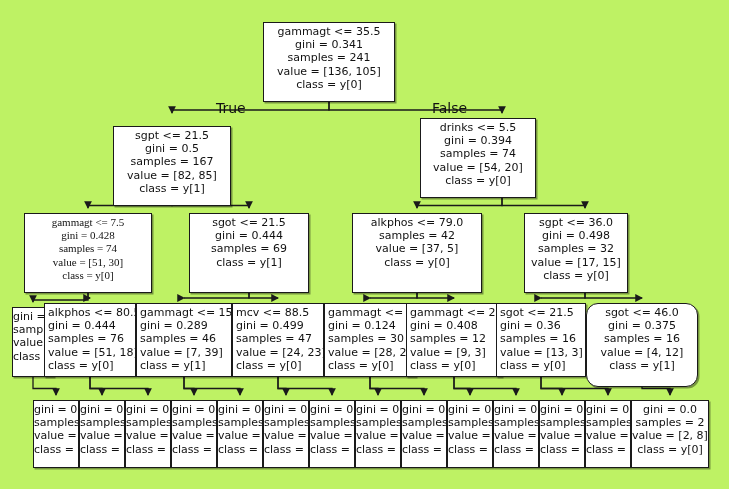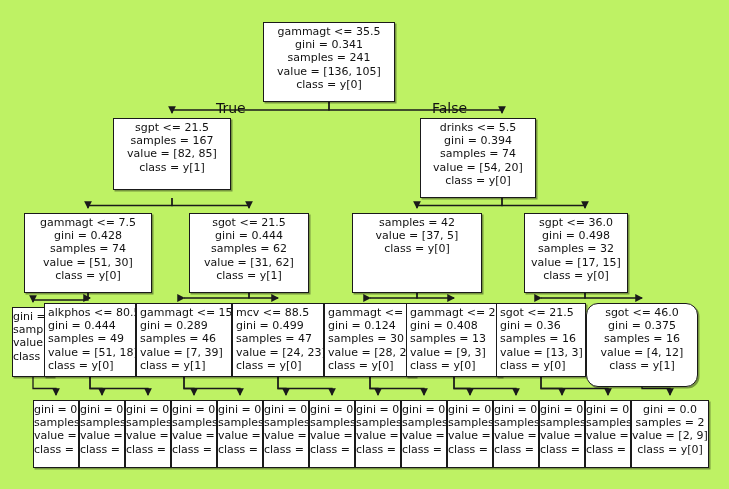--- a/index.html
+++ b/index.html
@@ -104,69 +104,70 @@
       </g>
   </svg>
   <div id="node-layer">
       <div class="node" style="left: 263px; top: 22px; width: 132px; height: 80px; z-index: 10;">
         <span class="line">gammagt &lt;= 35.5</span>
         <span class="line">gini = 0.341</span>
         <span class="line">samples = 241</span>
         <span class="line">value = [136, 105]</span>
         <span class="line">class = y[0]</span>
       </div>
-      <div class="node" style="left: 113px; top: 118px; width: 118px; height: 72px; z-index: 11;">
+      <div class="node" style="left: 113px; top: 126px; width: 118px; height: 80px; z-index: 11;">
         <span class="line">sgpt &lt;= 21.5</span>
+        <span class="line">gini = 0.5</span>
         <span class="line">samples = 167</span>
         <span class="line">value = [82, 85]</span>
         <span class="line">class = y[1]</span>
       </div>
       <div class="node" style="left: 420px; top: 118px; width: 116px; height: 80px; z-index: 12;">
         <span class="line">drinks &lt;= 5.5</span>
         <span class="line">gini = 0.394</span>
         <span class="line">samples = 74</span>
         <span class="line">value = [54, 20]</span>
         <span class="line">class = y[0]</span>
       </div>
-      <div class="node" style="left: 24px; top: 213px; width: 128px; height: 80px; z-index: 13;">
+      <div class="node" style="left: 24px; top: 213px; width: 128px; height: 80px; z-index: 13; font-family: Liberation Serif, serif;">
         <span class="line">gammagt &lt;= 7.5</span>
         <span class="line">gini = 0.428</span>
         <span class="line">samples = 74</span>
         <span class="line">value = [51, 30]</span>
         <span class="line">class = y[0]</span>
       </div>
       <div class="node" style="left: 189px; top: 213px; width: 120px; height: 80px; z-index: 14;">
         <span class="line">sgot &lt;= 21.5</span>
         <span class="line">gini = 0.444</span>
-        <span class="line">samples = 62</span>
-        <span class="line">value = [31, 62]</span>
+        <span class="line">samples = 69</span>
         <span class="line">class = y[1]</span>
       </div>
       <div class="node" style="left: 352px; top: 213px; width: 130px; height: 80px; z-index: 15;">
+        <span class="line">alkphos &lt;= 79.0</span>
         <span class="line">samples = 42</span>
         <span class="line">value = [37, 5]</span>
         <span class="line">class = y[0]</span>
       </div>
       <div class="node" style="left: 524px; top: 213px; width: 104px; height: 80px; z-index: 16;">
         <span class="line">sgpt &lt;= 36.0</span>
         <span class="line">gini = 0.498</span>
         <span class="line">samples = 32</span>
         <span class="line">value = [17, 15]</span>
         <span class="line">class = y[0]</span>
       </div>
       <div class="node clip-left" style="left: 12px; top: 307px; width: 42px; height: 70px; z-index: 17;">
         <span class="line">gini = 0.0</span>
         <span class="line">samples = 5</span>
         <span class="line">value = [5, 0]</span>
         <span class="line">class = y[0]</span>
       </div>
       <div class="node clip-right" style="left: 44px; top: 303px; width: 92px; height: 74px; z-index: 18;">
         <span class="line">alkphos &lt;= 80.5</span>
         <span class="line">gini = 0.444</span>
-        <span class="line">samples = 49</span>
+        <span class="line">samples = 76</span>
         <span class="line">value = [51, 18]</span>
         <span class="line">class = y[0]</span>
       </div>
       <div class="node clip-right" style="left: 136px; top: 303px; width: 96px; height: 74px; z-index: 19;">
         <span class="line">gammagt &lt;= 15.5</span>
         <span class="line">gini = 0.289</span>
         <span class="line">samples = 46</span>
         <span class="line">value = [7, 39]</span>
         <span class="line">class = y[1]</span>
       </div>
@@ -180,21 +181,21 @@
       <div class="node clip-right" style="left: 324px; top: 303px; width: 92px; height: 74px; z-index: 21;">
         <span class="line">gammagt &lt;= 20.0</span>
         <span class="line">gini = 0.124</span>
         <span class="line">samples = 30</span>
         <span class="line">value = [28, 2]</span>
         <span class="line">class = y[0]</span>
       </div>
       <div class="node clip-right" style="left: 406px; top: 303px; width: 96px; height: 74px; z-index: 22;">
         <span class="line">gammagt &lt;= 24.5</span>
         <span class="line">gini = 0.408</span>
-        <span class="line">samples = 13</span>
+        <span class="line">samples = 12</span>
         <span class="line">value = [9, 3]</span>
         <span class="line">class = y[0]</span>
       </div>
       <div class="node clip-right" style="left: 496px; top: 303px; width: 90px; height: 74px; z-index: 23;">
         <span class="line">sgot &lt;= 21.5</span>
         <span class="line">gini = 0.36</span>
         <span class="line">samples = 16</span>
         <span class="line">value = [13, 3]</span>
         <span class="line">class = y[0]</span>
       </div>
@@ -279,21 +280,21 @@
       </div>
       <div class="node clip-left" style="left: 585px; top: 400px; width: 46px; height: 68px; z-index: 37;">
         <span class="line">gini = 0.24</span>
         <span class="line">samples = 14</span>
         <span class="line">value = [2, 12]</span>
         <span class="line">class = y[1]</span>
       </div>
       <div class="node" style="left: 631px; top: 400px; width: 78px; height: 68px; z-index: 38;">
         <span class="line">gini = 0.0</span>
         <span class="line">samples = 2</span>
-        <span class="line">value = [2, 9]</span>
+        <span class="line">value = [2, 8]</span>
         <span class="line">class = y[0]</span>
       </div>
     </div>
   <div id="label-layer">
       <div class="edge-label" style="left: 216px; top: 100px;">True</div>
       <div class="edge-label" style="left: 432px; top: 100px;">False</div>
     </div>
 </div>
 
 </body></html>

